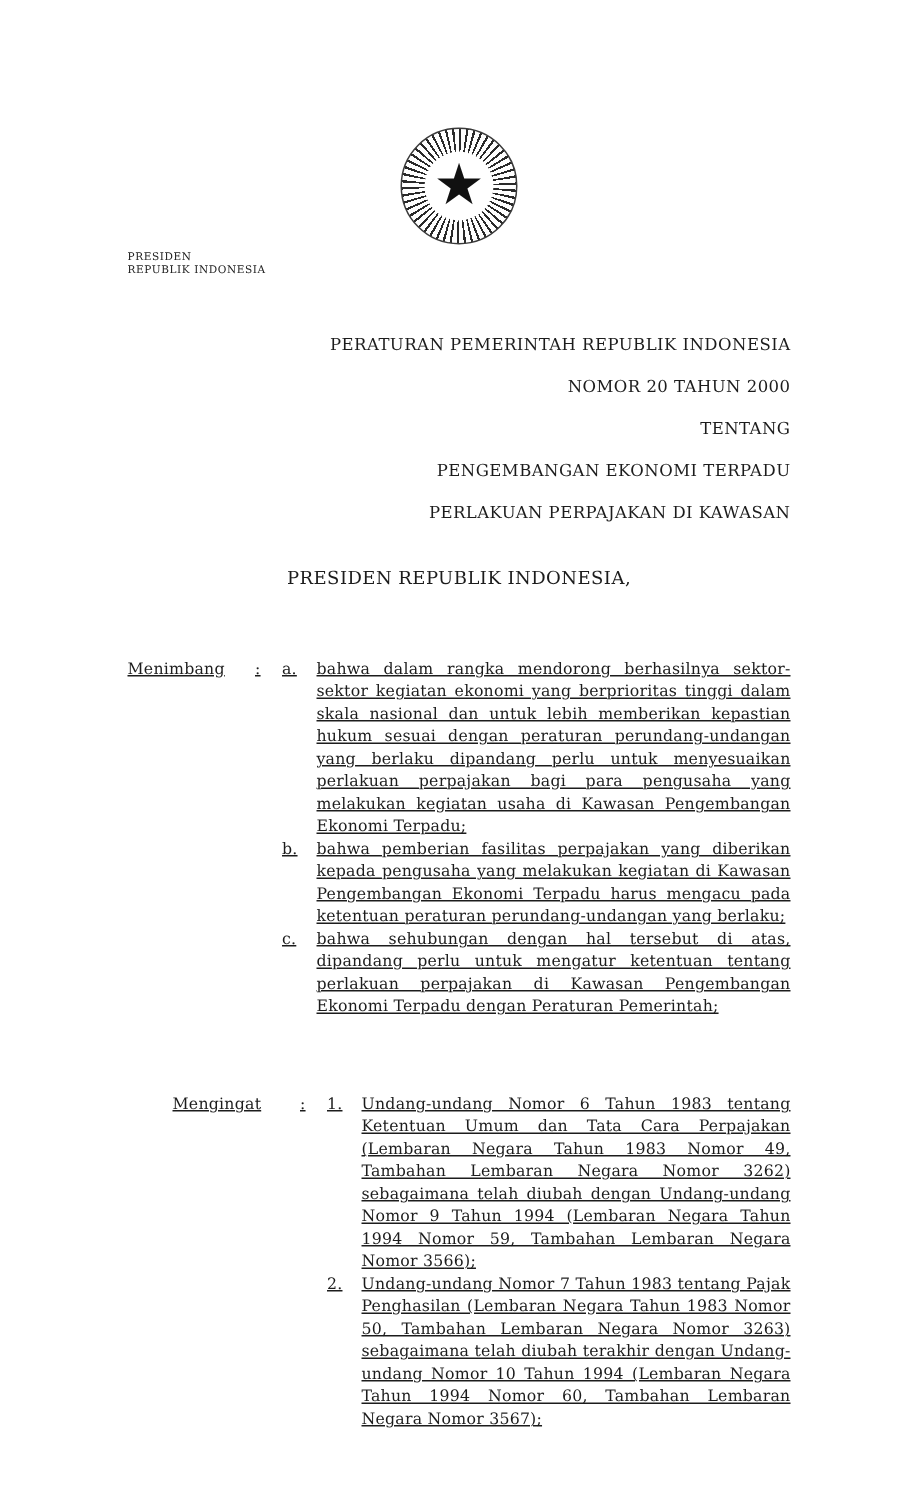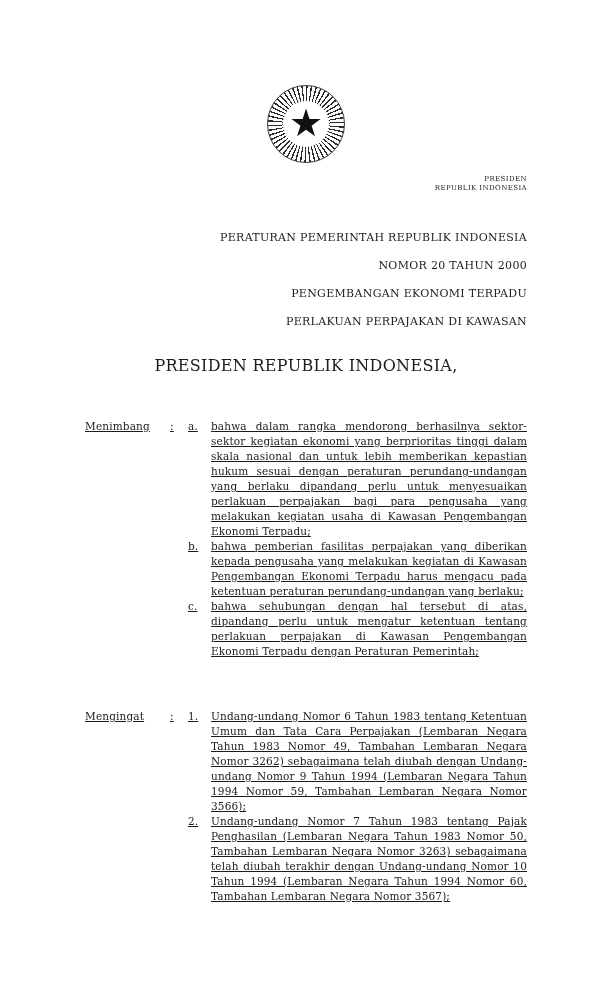--- a/index.html
+++ b/index.html
@@ -45,56 +45,56 @@
     align-items: center;
     justify-content: center;
     font-family: "DejaVu Sans", sans-serif;
     font-size: 38px;
     line-height: 1;
     color: #111111;
     padding-bottom: 2px;
   }
 
   .letterhead {
-    margin-top: 12px;
-    text-align: right;
+    margin-top: 4px;
+    text-align: left;
     font-size: 7px;
     line-height: 9px;
     letter-spacing: 0.4px;
     color: #1c1c1c;
   }
 
   
   .title-block { margin-top: 38px; text-align: right; }
   .title-line {
     font-size: 11px;
     line-height: 13px;
     letter-spacing: 0.3px;
     margin-bottom: 15px;
     white-space: nowrap;
   }
   .salutation {
     margin-top: 31px;
     text-align: center;
-    font-size: 16px;
+    font-size: 12px;
     line-height: 13px;
     letter-spacing: 0.3px;
   }
 
   
   .section {
     display: flex;
     align-items: flex-start;
     font-size: 10.5px;
     line-height: 15px;
     letter-spacing: 0.15px;
     text-decoration: underline;
   }
   .section-considering { margin-top: 47px; }
-  .section-recalling  { margin-top: 50px; }
+  .section-recalling  { margin-top: 50px; margin-left: 30px; }
 
   .sec-label { width: 85px; flex: 0 0 85px; }
   .sec-colon { width: 18px; flex: 0 0 18px; }
   .sec-items { flex: 1 1 auto; }
 
   .sec-item { display: flex; align-items: flex-start; }
   .item-marker { width: 23px; flex: 0 0 23px; }
   .item-text { flex: 1 1 auto; text-align: justify; }
 </style>
 </head>
@@ -109,20 +109,21 @@
   </div>
 
   <div class="letterhead">
     <div>PRESIDEN</div>
     <div>REPUBLIK INDONESIA</div>
   </div>
 
   <div class="title-block">
     <div class="title-line">PERATURAN PEMERINTAH REPUBLIK INDONESIA</div>
     <div class="title-line">NOMOR 20 TAHUN 2000</div>
+    <div class="title-line">TENTANG</div>
     <div class="title-line">PENGEMBANGAN EKONOMI TERPADU</div>
     <div class="title-line">PERLAKUAN PERPAJAKAN DI KAWASAN</div>
   </div>
 
   <div class="salutation">PRESIDEN REPUBLIK INDONESIA,</div>
 
   <div class="section section-considering">
     <div class="sec-label">Menimbang</div>
     <div class="sec-colon">:</div>
     <div class="sec-items">

